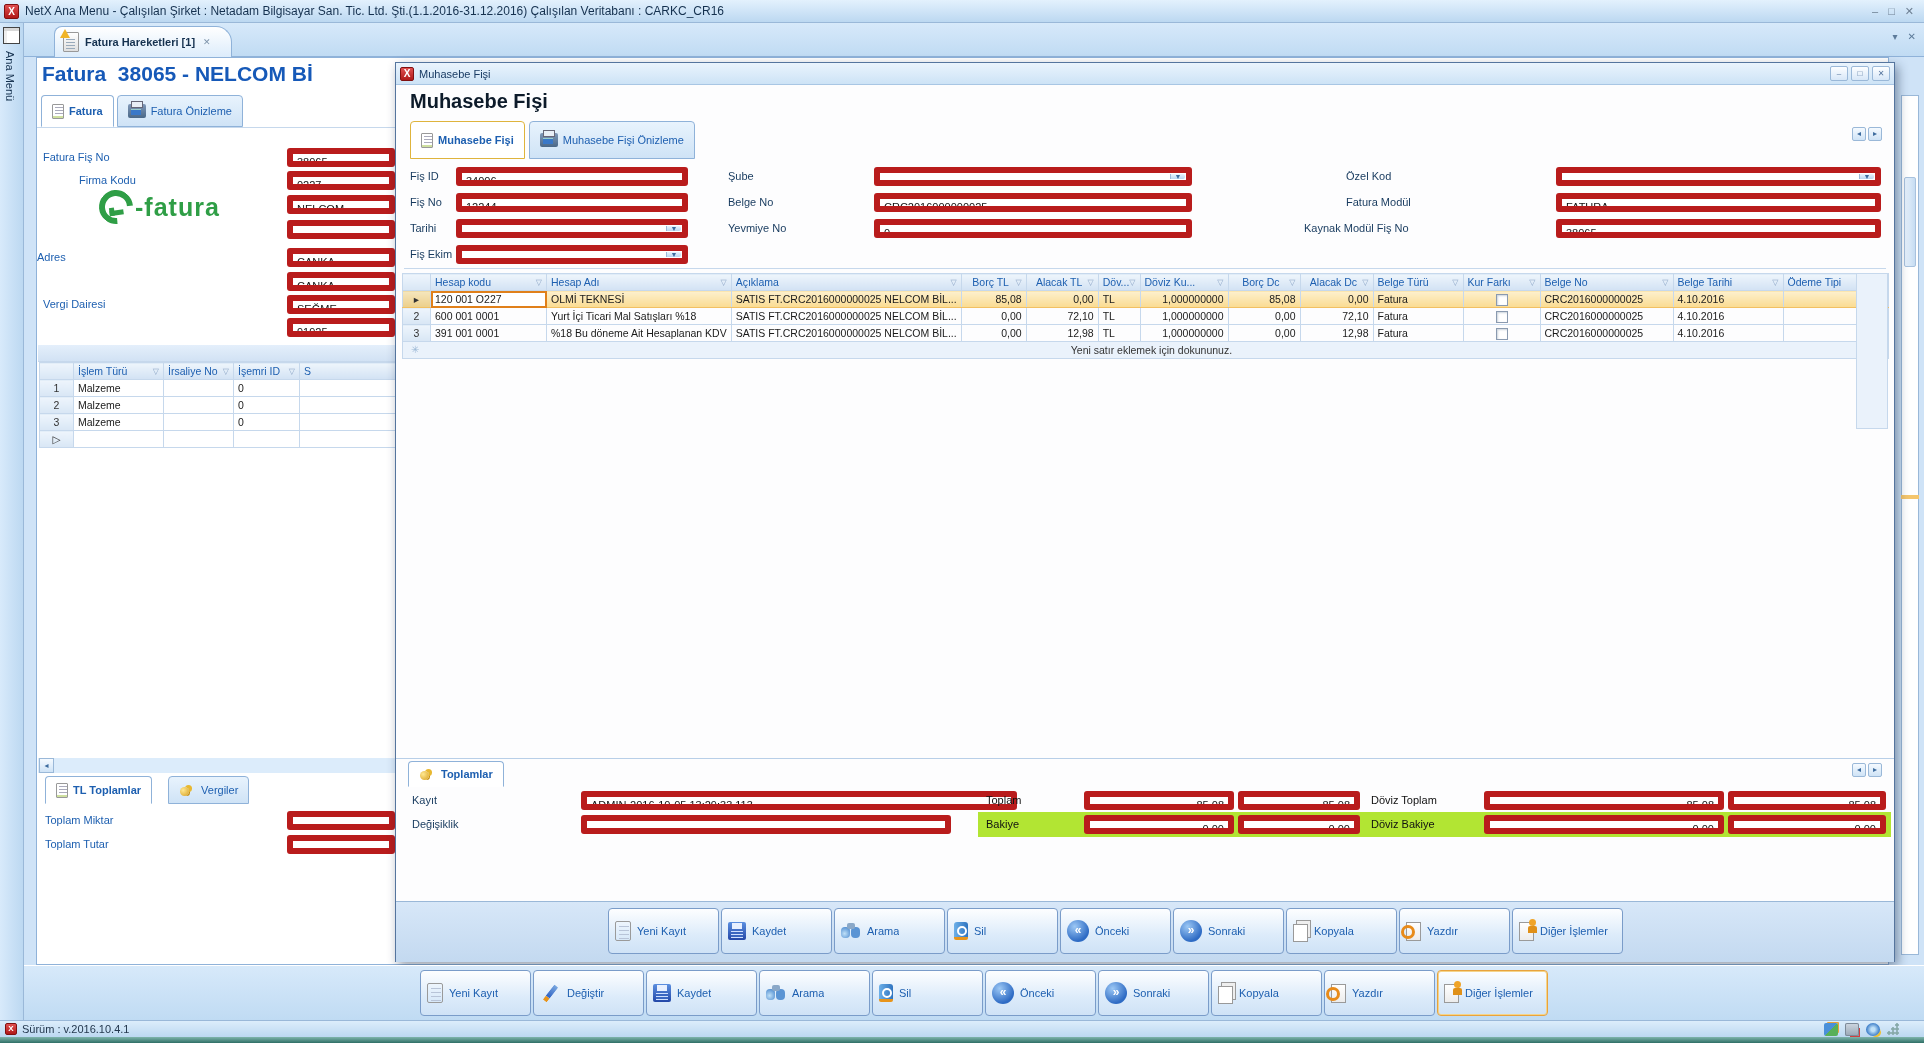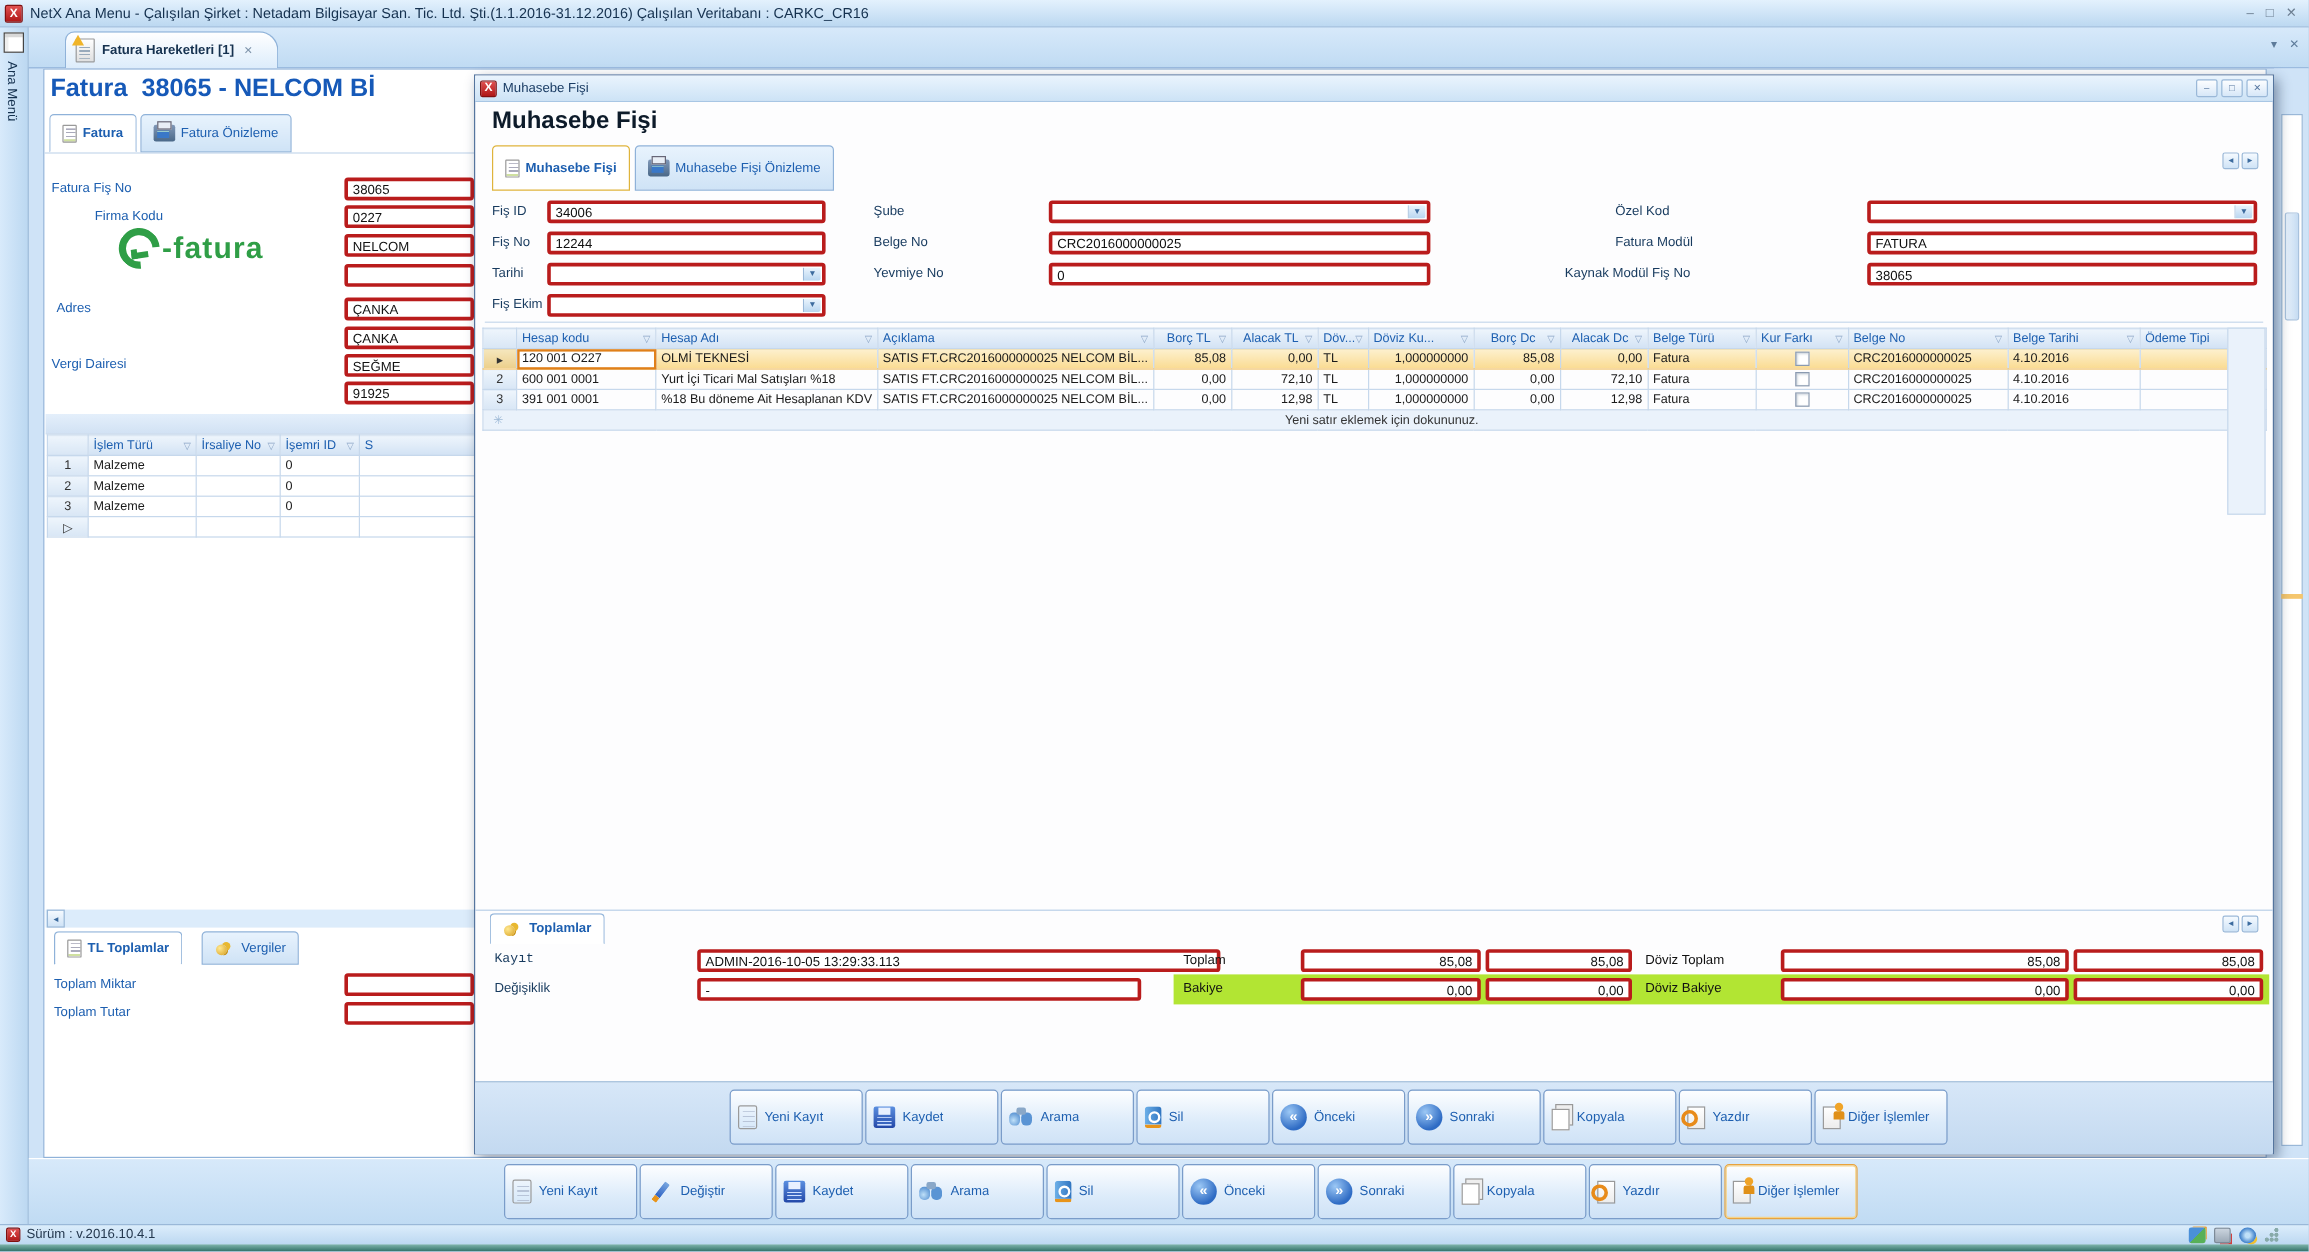--- a/index.html
+++ b/index.html
@@ -59,21 +59,21 @@
                 position:relative; flex:none; }
   .ic-warndoc::before { content:""; position:absolute; left:2px; top:6px; width:9px; height:10px;
                 background:repeating-linear-gradient(180deg,#9ab 0 1px,transparent 1px 3px); }
   .ic-warndoc::after { content:""; position:absolute; left:-4px; top:-4px; width:0; height:0;
                 border-left:5px solid transparent; border-right:5px solid transparent; border-bottom:9px solid #f0b428; }
 
   
   .lbl { position:absolute; font-size:11px; white-space:nowrap; }
   .lbl-blue { color:#1d5fb0; }
   .lbl-dark { color:#173a5e; }
-  .fld { position:absolute; height:19px; background:#fff; border:3px solid #b91c1c; border-radius:3px;
+  .fld { position:absolute; height:19px; background:#fff; border:6px solid #b91c1c; border-radius:3px;
          font-size:11px; padding:2px 4px; overflow:hidden; white-space:pre; color:#111; }
   .fld.num { text-align:right; }
   .combo-btn { position:absolute; right:1px; top:1px; bottom:1px; width:15px;
                background:linear-gradient(#eaf4fd,#b9d6f0); border-left:1px solid #9ab8d8; border-radius:0 2px 2px 0;
                color:#3c6b9e; font-size:7px; display:flex; align-items:center; justify-content:center; cursor:default; }
 
   .subtab { display:flex; align-items:center; gap:5px; font-size:11px; color:#1d5fb0;
             border:1px solid #8fb2d9; border-radius:4px 4px 0 0; padding:0 10px; height:100%;
             background:linear-gradient(#e8f3fd,#cfe3f6); cursor:default; }
   .subtab.active { background:#fff; border-bottom:1px solid #fff; font-weight:bold; }
@@ -265,21 +265,21 @@
     <div class="fld" style="left:250px; top:137px; width:108px;">NELCOM</div>
     <div class="fld" style="left:250px; top:162px; width:108px;"></div>
 
     <div class="e-logo">
       <span class="e-circle">
           <span class="e-check"></span>
         </span>
       <span class="e-text">-fatura</span>
     </div>
 
-    <div class="lbl lbl-blue" style="left:10px; top:193px;">Adres</div>
+    <div class="lbl lbl-blue" style="left:0; top:193px;">Adres</div>
     <div class="fld" style="left:250px; top:190px; width:108px;">ÇANKA</div>
     <div class="fld" style="left:250px; top:214px; width:108px;">ÇANKA</div>
 
     <div class="lbl lbl-blue" style="left:6px; top:240px;">Vergi Dairesi</div>
     <div class="fld" style="left:250px; top:237px; width:108px;">SEĞME</div>
 
     <div class="fld" style="left:250px; top:260px; width:108px;">91925</div>
 
     <div class="inv-grid-band"></div>
     <table class="grid inv-grid">
@@ -608,21 +608,21 @@
       <div class="subtab active" style="height:26px">
         <span class="ic-coins"></span>
         <span>Toplamlar</span>
       </div>
     </div>
     <div class="m-pager" style="top:700px;">
       <div class="pager-btn">◂</div>
       <div class="pager-btn">▸</div>
     </div>
 
-    <div class="lbl lbl-dark" style="left:16px; top:731px;font-family:Liberation Mono, monospace;">Kayıt</div>
+    <div class="lbl lbl-dark" style="left:16px; top:731px;">Kayıt</div>
     <div class="fld" style="left:185px; top:728px; width:436px;">ADMIN-2016-10-05 13:29:33.113</div>
     <div class="lbl lbl-dark" style="left:16px; top:755px;">Değişiklik</div>
     <div class="fld" style="left:185px; top:752px; width:370px;">-</div>
 
     <div class="green-band"></div>
 
     <div class="lbl lbl-black" style="left:590px; top:731px;">Toplam</div>
     <div class="fld num" style="left:688px; top:728px; width:150px;">85,08</div>
     <div class="fld num" style="left:842px; top:728px; width:122px;">85,08</div>
     <div class="lbl lbl-black" style="left:975px; top:731px;">Döviz Toplam</div>

